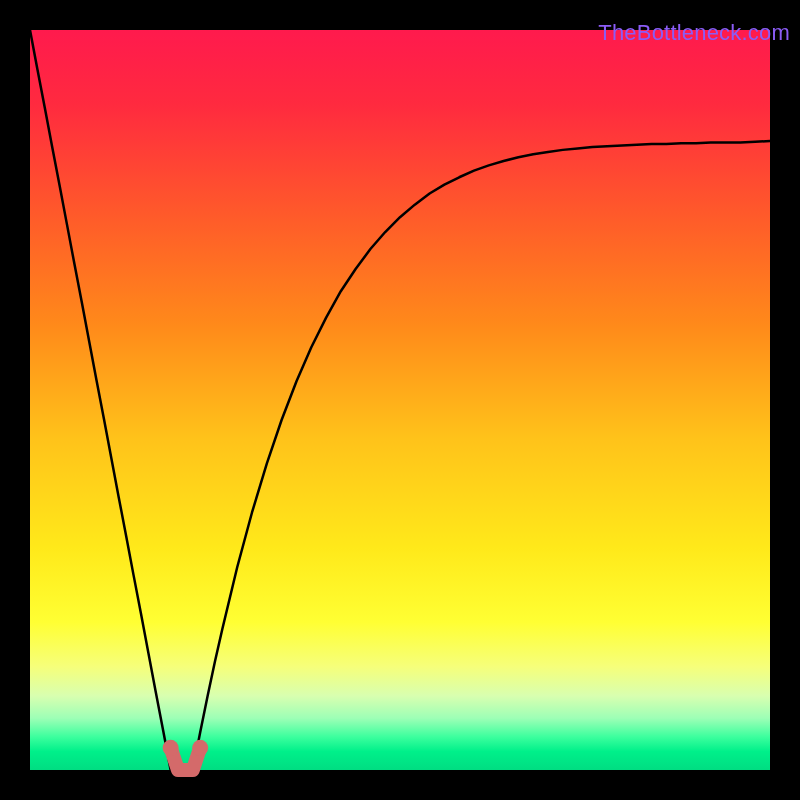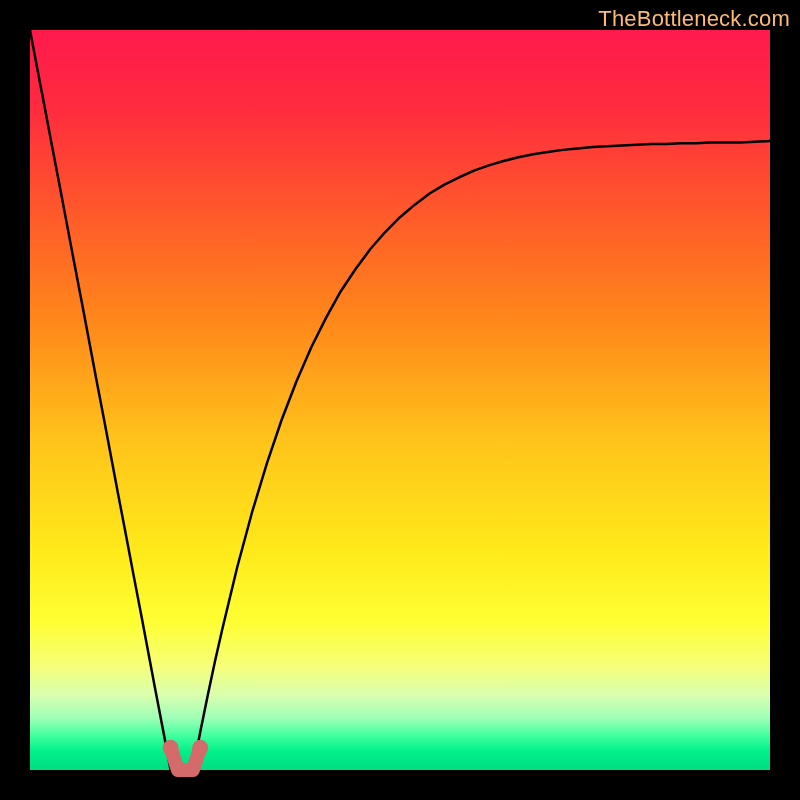--- a/index.html
+++ b/index.html
@@ -19,23 +19,23 @@
   svg.chart {
     position: absolute;
     top: 0;
     left: 0;
     width: 800px;
     height: 800px;
     display: block;
   }
   .watermark {
     position: absolute;
-    top: 6px;
+    top: 20px;
     right: 10px;
-    color: #fdba74;
+    color: #8b5cf6;
     font-size: 22px;
     font-weight: 500;
     letter-spacing: 0.2px;
     user-select: none;
   }
 </style>
 </head>
 <body>
 
 <div class="stage">

